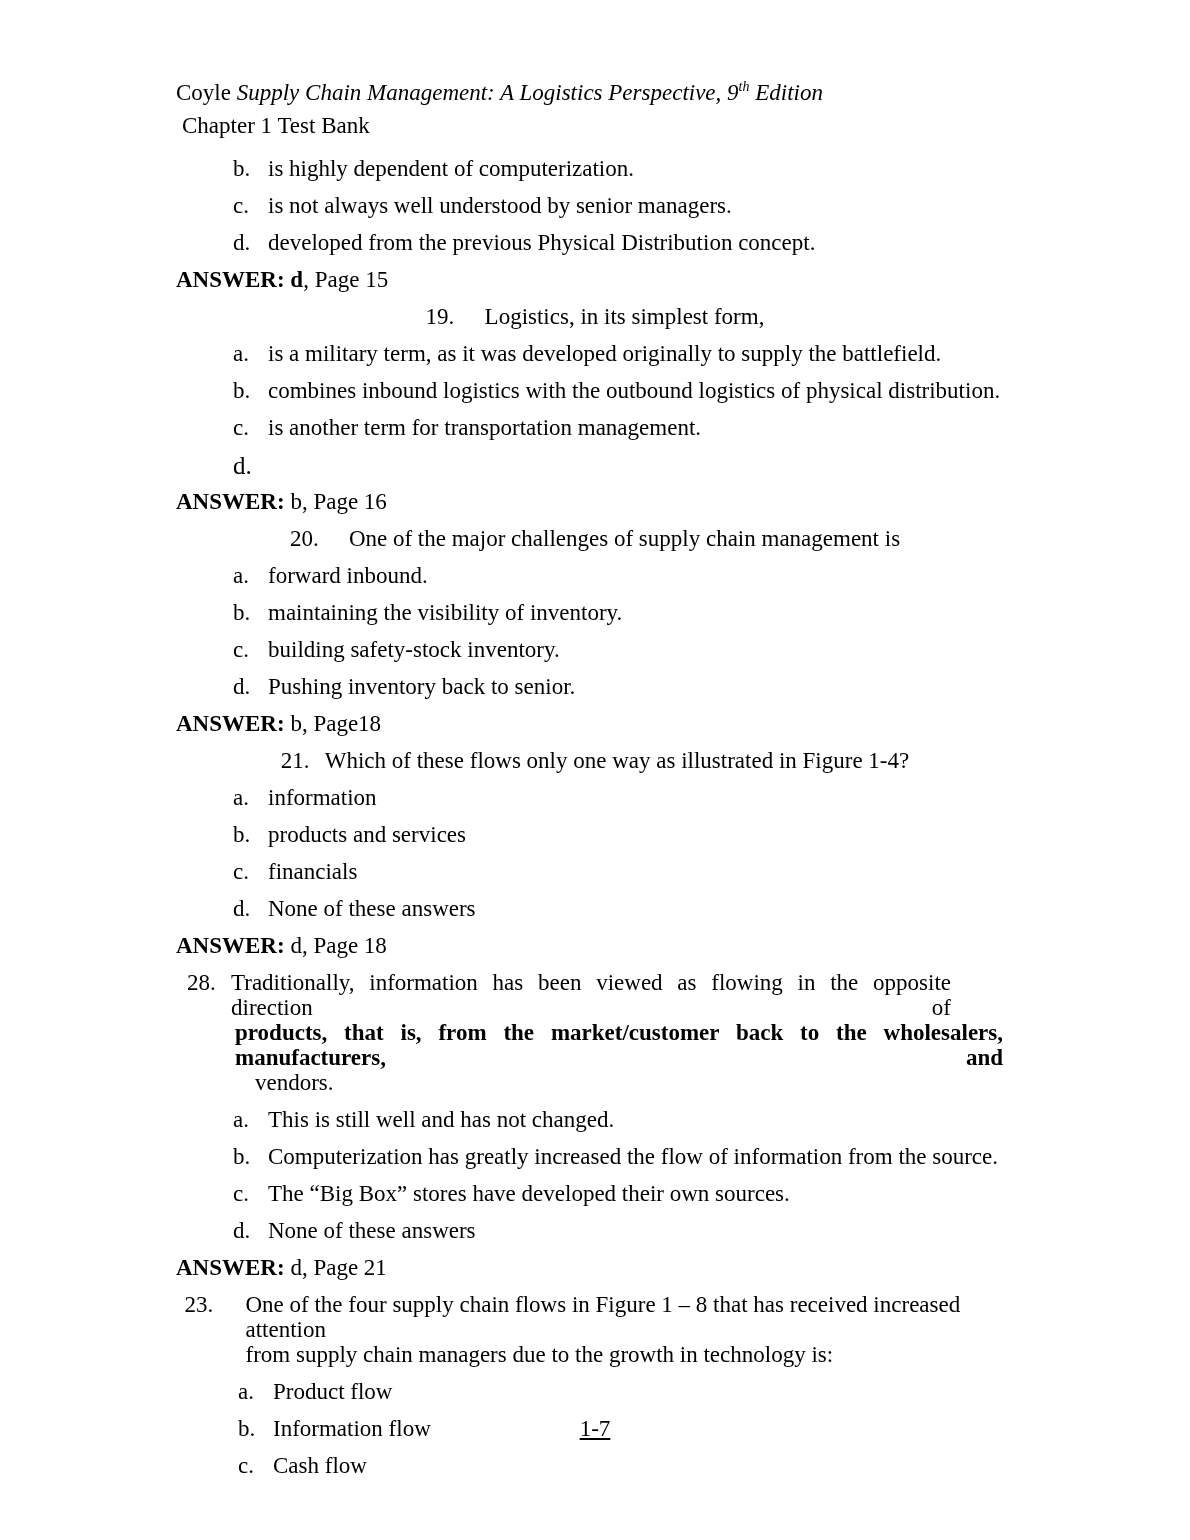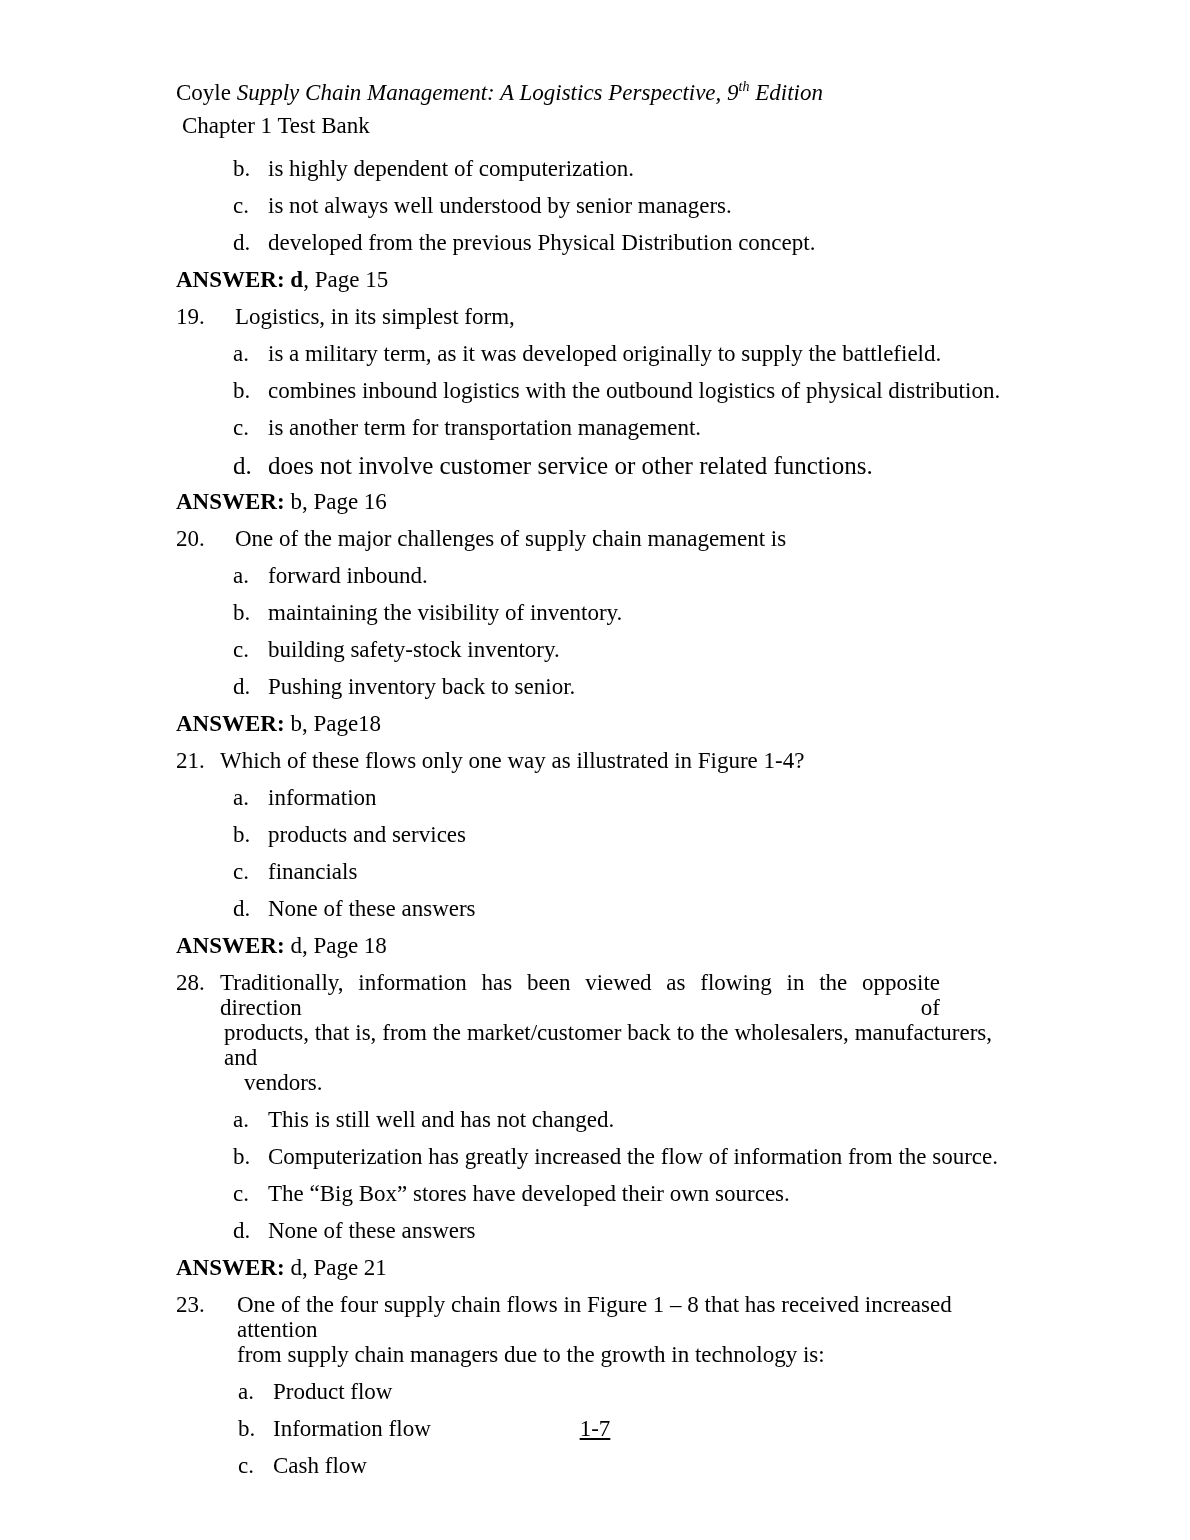--- a/index.html
+++ b/index.html
@@ -12,35 +12,35 @@
   .page { width: 1190px; height: 1540px; position: relative; padding: 70px 176px 0 176px; }
 
   .hline { font-size: 23px; line-height: 33px; white-space: nowrap; }
   .hdr { margin-bottom: 14px; }
   .hdr2 { padding-left: 6px; }
   .it { font-style: italic; }
   .sup { font-size: 14px; vertical-align: 9px; }
 
   .line { font-size: 23px; line-height: 25px; margin-bottom: 12px; }
 
-  .qrow { display: flex; }
+  .qrow { display: flex; justify-content: center; }
   .qnum { flex: 0 0 59px; }
   .qnum-n { flex: 0 0 44px; }
   .qnum-w { flex: 0 0 61px; }
 
   .opt { display: flex; margin-left: 57px; }
   .opt-letter { flex: 0 0 35px; }
   .opt23 { margin-left: 62px; }
   .opt-large { font-size: 25px; line-height: 27px; margin-bottom: 10px; }
 
   .ansbold { font-weight: bold; }
 
   .jline { text-align: justify; text-align-last: justify; line-height: 25px; }
   .q22-l1 { width: 720px; }
-  .q22-l2 { width: 768px; margin-left: 4px; }
+  .q22-l2 { width: 768px; margin-left: 4px; font-weight: bold; }
   .q22-l3 { margin-left: 24px; line-height: 25px; }
 
   .q23text { white-space: pre-line; width: 760px; line-height: 25px; }
 
   .footer {
     position: absolute; left: 0; right: 0; top: 1416px;
     text-align: center; font-size: 23px; line-height: 25px; text-decoration: underline;
   }
 </style>
 </head>
@@ -85,21 +85,20 @@
     <div class="line opt">
       <span class="opt-letter">b.</span>
       <span>combines inbound logistics with the outbound logistics of physical distribution.</span>
     </div>
     <div class="line opt">
       <span class="opt-letter">c.</span>
       <span>is another term for transportation management.</span>
     </div>
     <div class="line opt opt-large">
       <span class="opt-letter">d.</span>
-      <span>does not involve customer service or other related functions.</span>
     </div>
     <div class="line">
       <span class="ansbold">ANSWER:</span><span> b, Page 16</span>
     </div>
   </div>
 
   <div>
     <div class="line qrow">
       <span class="qnum">20.</span>
       <span>One of the major challenges of supply chain management is</span>

